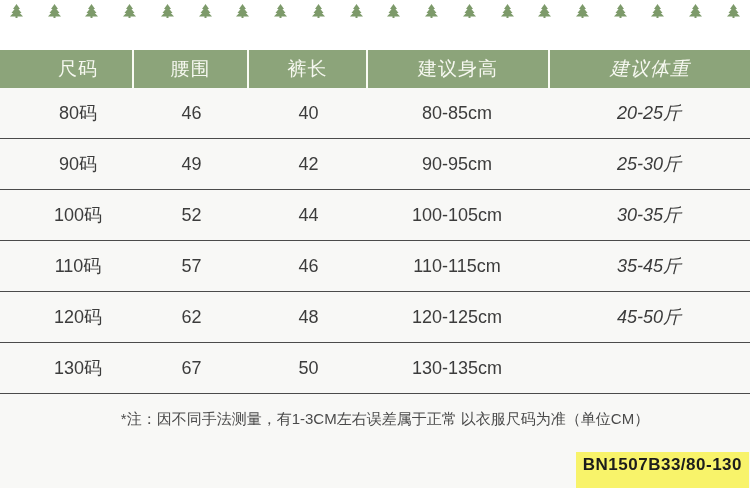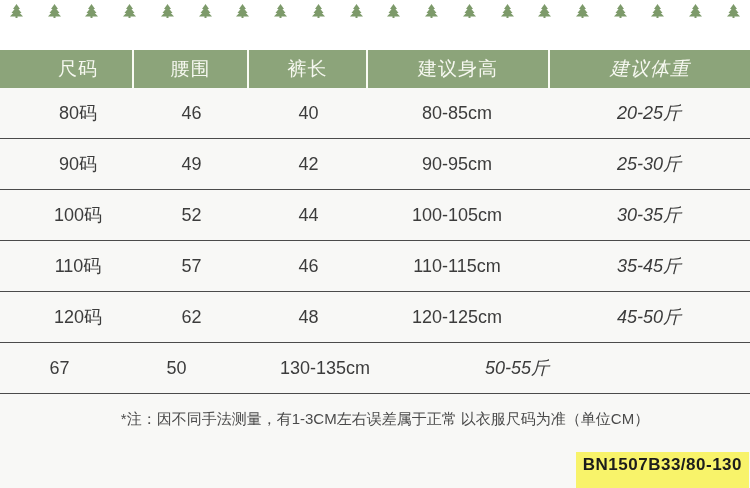--- a/index.html
+++ b/index.html
@@ -253,24 +253,24 @@
       <div class="cell c4">35-45斤</div>
     </div>
     <div class="trow">
       <div class="cell c0">120码</div>
       <div class="cell c1">62</div>
       <div class="cell c2">48</div>
       <div class="cell c3">120-125cm</div>
       <div class="cell c4">45-50斤</div>
     </div>
     <div class="trow">
+      <div class="cell c0">130码</div>
       <div class="cell c1">67</div>
       <div class="cell c2">50</div>
       <div class="cell c3">130-135cm</div>
-      <div class="cell c4">50-55斤</div>
     </div>
   </div>
 
   <div class="note">*注：因不同手法测量，有1-3CM左右误差属于正常 以衣服尺码为准（单位CM）</div>
 
   <div class="code-label">BN1507B33/80-130</div>
 
 </div>
 
 </body></html>

